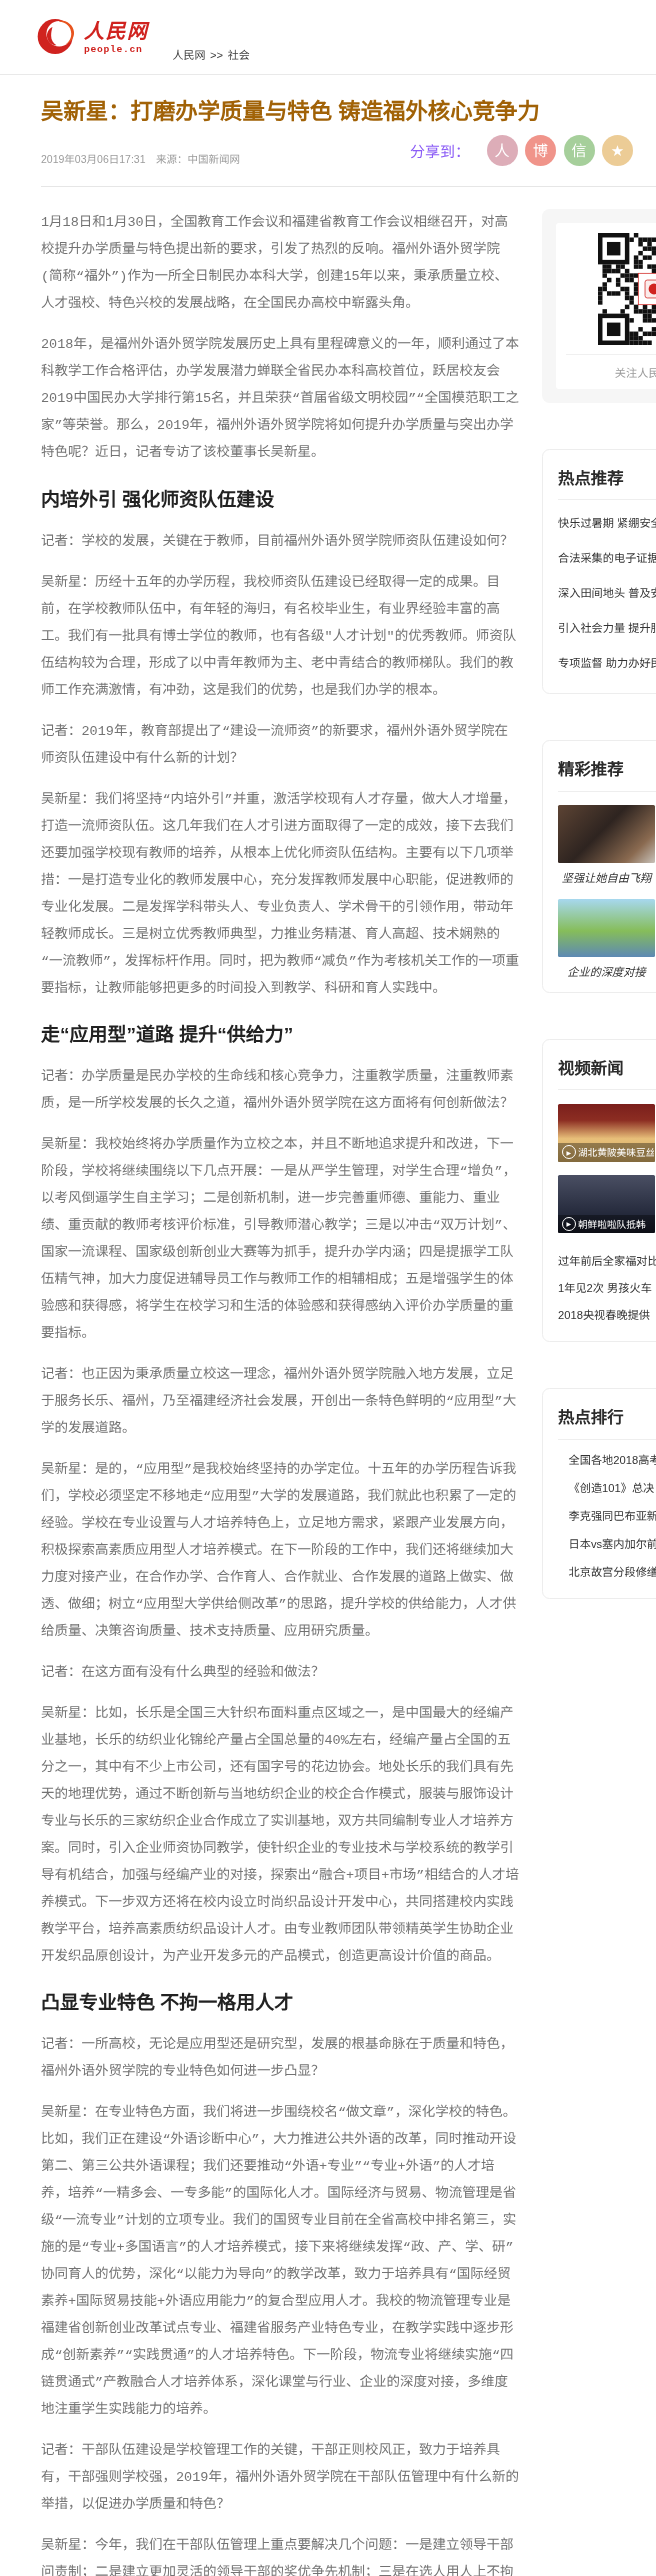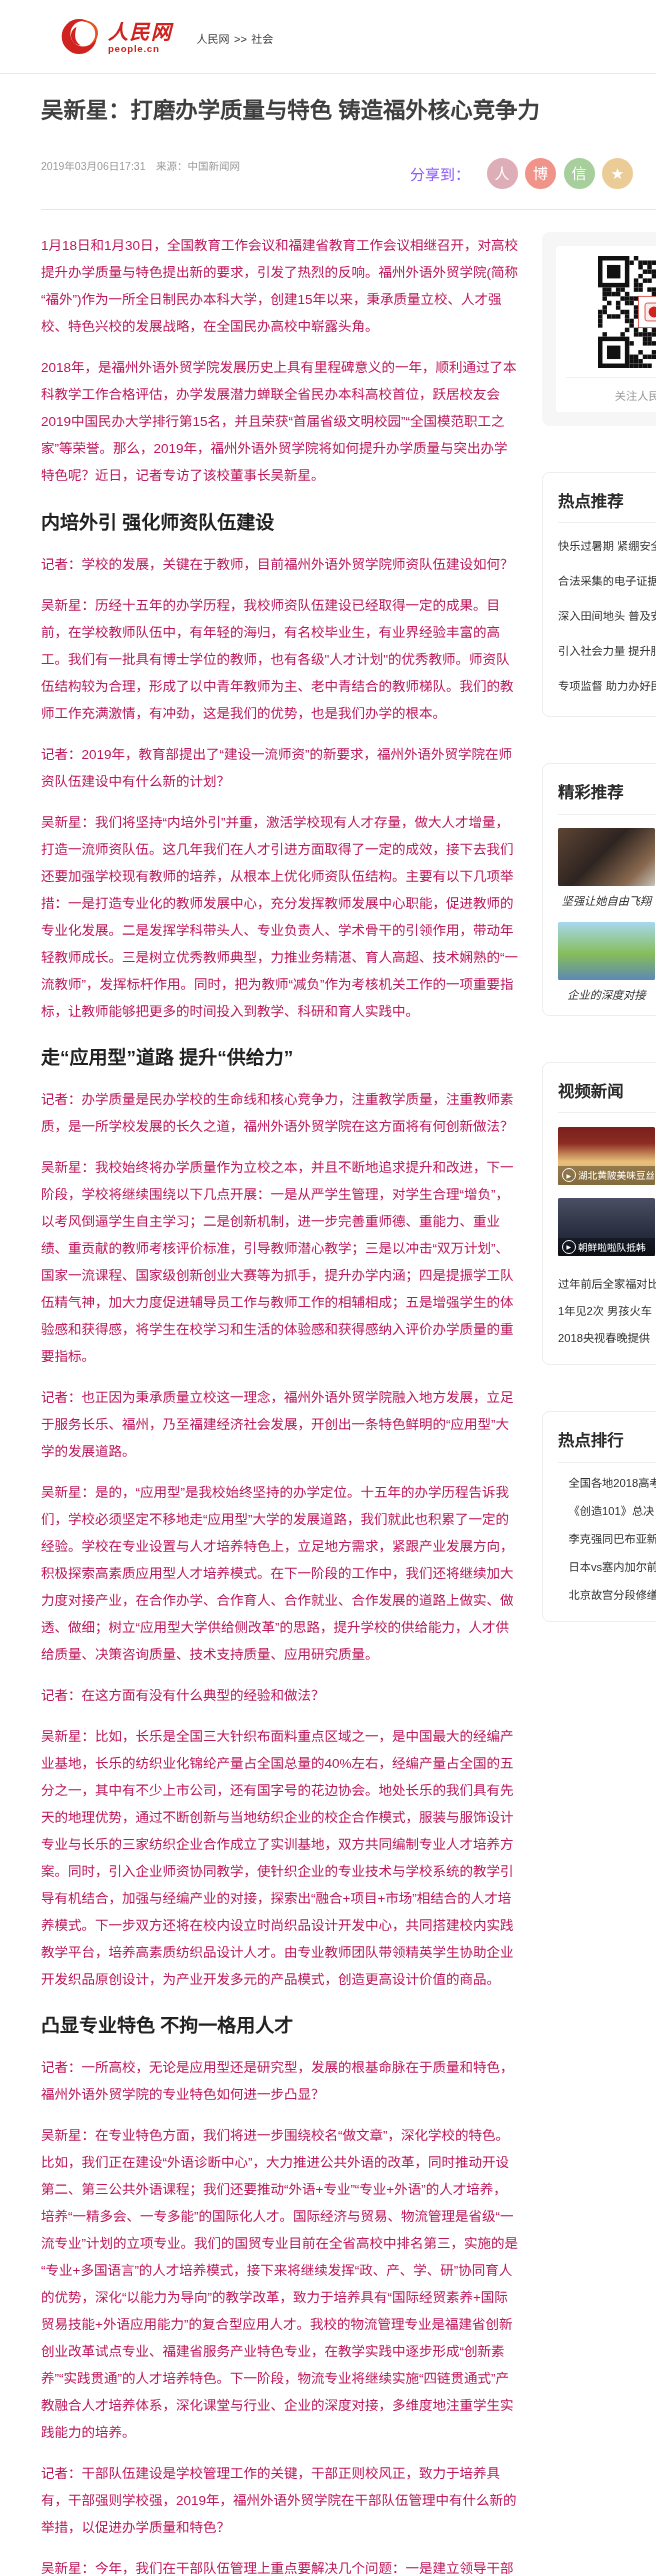--- a/index.html
+++ b/index.html
@@ -1,42 +1,42 @@
 <!DOCTYPE html>
 <html lang="zh-CN" style="font-size:12px"><head>
 <meta charset="utf-8">
 <style>
   html,body{margin:0;padding:0;background:#fff;}
   body{font-family:"Liberation Sans","DejaVu Sans",sans-serif;color:#333;}
   .page{width:656px;min-height:2576px;overflow:hidden;background:#fff;position:relative;}
 
   
-  .header{display:flex;align-items:center;padding:15px 0 12px 59px;border-bottom:0.7px solid #e9e9e9;}
+  .header{display:flex;align-items:flex-end;padding:15px 0 12px 35px;border-bottom:0.7px solid #e9e9e9;font-family:Liberation Mono, monospace;}
   .logo{display:flex;align-items:center;}
   .logo-txt{margin-left:6px;display:flex;flex-direction:column;line-height:1;}
   .logo-cn{font-size:20px;font-weight:bold;color:#d0231f;font-style:italic;letter-spacing:1.5px;}
   .logo-en{font-size:9.7px;font-weight:bold;color:#d0231f;margin-top:2.2px;letter-spacing:0.7px;}
   .breadcrumb{margin-left:24px;font-size:11px;color:#404040;}
   .breadcrumb a{color:#404040;text-decoration:none;}
   .crumb-sep{margin:0 4.5px;color:#404040;}
 
   
-  .title{margin:22.4px 41px 0;font-size:22.4px;line-height:30px;font-weight:bold;color:#404040;}
-  .meta-row{display:flex;justify-content:space-between;align-items:flex-start;margin:32px 41px 0;}
+  .title{margin:22.4px 41px 0;font-size:22.4px;line-height:30px;font-weight:bold;color:#a16207;}
+  .meta-row{display:flex;justify-content:space-between;align-items:flex-end;margin:8px 41px 0;}
   .date-src{font-size:10.5px;color:#9c9c9c;}
   .date-src .src{margin-left:7.5px;}
   .share{display:flex;align-items:center;margin-right:-18px;}
   .share-label{font-size:15px;color:#8b5cf6;margin-right:9px;}
   .share-ico{width:31px;height:31px;border-radius:50%;margin-left:7.5px;display:flex;align-items:center;justify-content:center;color:#fff;font-size:15px;line-height:1;flex-shrink:0;cursor:pointer;}
   .rule{border:0;border-top:0.7px solid #e6e6e6;margin:19.4px 0 0 41px;}
 
   
   .main{display:flex;align-items:flex-start;padding-left:41px;margin-top:22.4px;}
   .article{width:478px;flex-shrink:0;}
-  .article p{margin:0 0 14px;font-size:13.5px;line-height:27px;color:#be185d;}
+  .article p{margin:0 0 14px;font-size:13.5px;line-height:27px;color:#737373;font-family:Liberation Mono, monospace;}
   .article h3{margin:19.4px 0 15px;font-size:19px;line-height:27px;font-weight:bold;color:#222;}
 
   
   .sidebar{width:224px;margin-left:23px;flex-shrink:0;}
   .qr-box{background:#f6f6f6;border-radius:7.5px;padding:13.5px;}
   .qr-card{background:#fff;border-radius:3px;padding:10.5px 10.5px 0;}
   .qr-card svg{display:block;margin:0 auto;}
   .qr-caption{margin-top:9px;border-top:0.7px solid #f0f0f0;padding:9px 0;text-align:center;font-size:11.2px;color:#9b9b9b;}
   .side-box{border:0.7px solid #ededed;border-radius:7.5px;padding:15px 0 12px 15px;margin-top:46px;}
   .side-title{font-size:16.4px;font-weight:bold;color:#2b2b2b;padding-bottom:10.5px;border-bottom:0.7px solid #eee;margin-right:0;}

